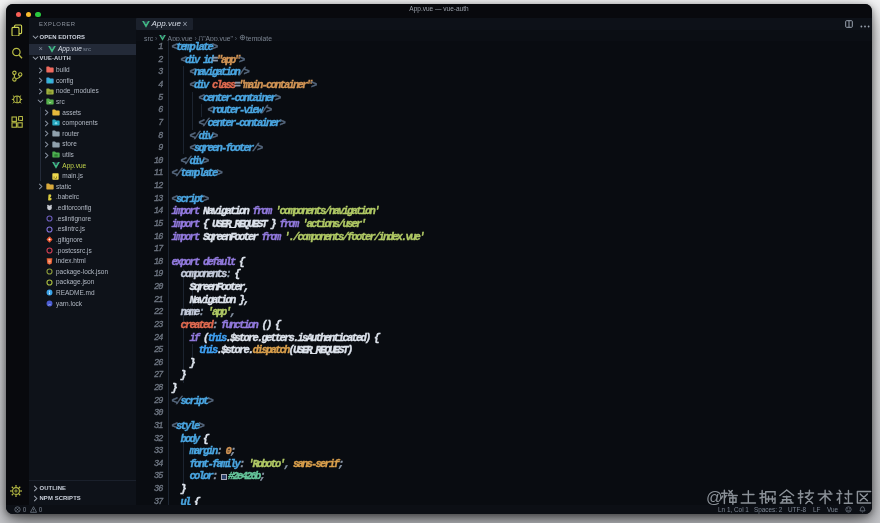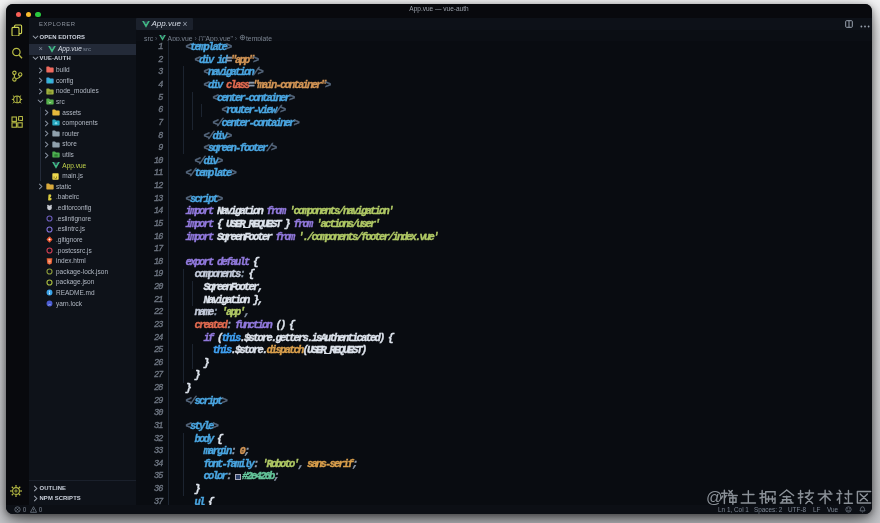--- a/index.html
+++ b/index.html
@@ -25,21 +25,21 @@
 #tab{left:130px;top:13.5px;width:57px;height:12.2px;background:#1b212c;color:#d7dde7;
  font-size:8px;font-style:italic;line-height:12.2px;border-radius:1px}
 #crumb{left:138px;top:29.5px;height:9px;color:#7b8491;font-size:6.8px;line-height:9px;white-space:nowrap}
 
 #ed{left:129.5px;top:37px;width:736.5px;height:463.8px;background:#090c11;overflow:hidden}
 #code{position:absolute;left:0;top:0.2px;width:736.5px;
  font:italic 700 10.5px "Liberation Mono",monospace;letter-spacing:-1.8px;white-space:pre;-webkit-text-stroke:0.35px currentColor}
 .cl{height:12.633px;line-height:12.633px;display:flex}
 .cl b{font-weight:bold}
 .num{width:27px;text-align:right;color:#6e7682;flex:none;font-size:8.5px;letter-spacing:-.9px;font-weight:normal}
-.ct{margin-left:23px}
+.ct{margin-left:9px}
 .p{color:#56687e}.t{color:#4aa5e0}.s{color:#d19455}.k{color:#9179dc}.g{color:#b0c965}
 .w{color:#dde3ec}.c{color:#c3cada}.o{color:#e06a50}.d{color:#d99f4c}.b{color:#3f9ff0}
 .sc{color:#8b98a9}
 
 #status{left:0;top:500.8px;width:866px;height:9.2px;background:#0c0f15;color:#7d8693;font-size:6.4px;line-height:9px}
 .guide{position:absolute;width:1px;background:#1c2430}
 </style></head><body>
 <div id="win">
 <div id="title" class="abs">App.vue — vue-auth</div>
 <div class="abs tl" style="left:9.6px;background:#f95f57"></div>

